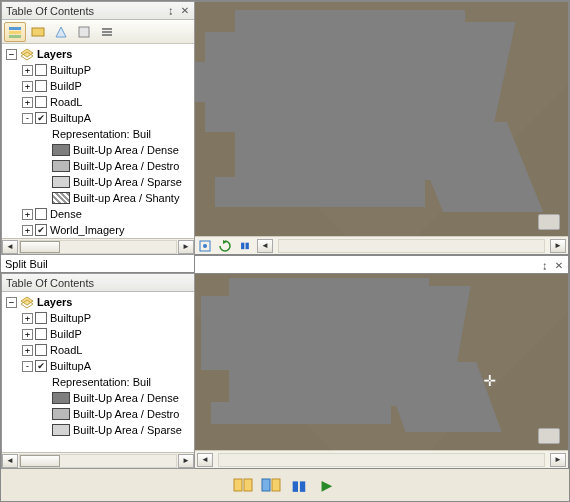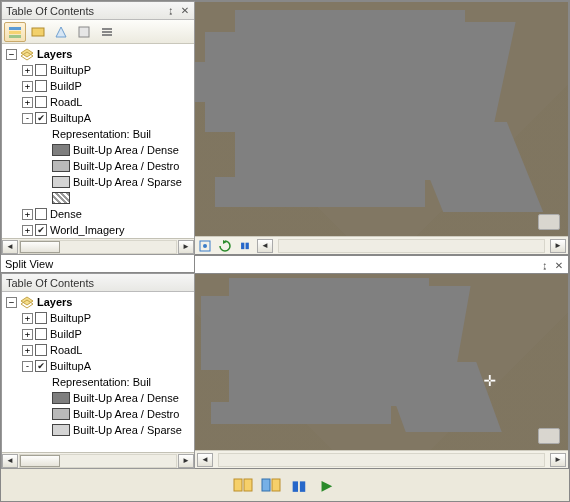--- a/index.html
+++ b/index.html
@@ -219,20 +219,21 @@
           <span class="label">Built-Up Area / Destro</span>
         </div>
       <div class="node">
           <span class="indent" style="width:48px"></span>
           <span class="sw" style="background:#d4d4d4"></span>
           <span class="label">Built-Up Area / Sparse</span>
         </div>
       <div class="node">
           <span class="indent" style="width:48px"></span>
           <span class="sw" style="background:repeating-linear-gradient(45deg,#999 0 2px,#fff 2px 4px)"></span>
+          <span class="label">Built-up Area / Shanty</span>
         </div>
 
       <div class="node">
           <span class="indent" style="width:18px"></span>
           <span class="exp">+</span>
           <span class="chk"></span>
           <span class="label">Dense</span>
         </div>
       <div class="node">
           <span class="indent" style="width:18px"></span>
@@ -277,21 +278,21 @@
       <span class="sbtn" style="border:none;background:none;color:#2667c9;font-weight:bold">▮▮</span>
       <span class="sbtn">◄</span>
       <div class="strack" style="flex:1"></div>
       <span class="sbtn">►</span>
     </div>
   </div>
 </div>
 
 <div class="row" style="height:18px">
   <div class="splitlabel">
-    <span>Split View</span>
+    <span>Split Buil</span>
   </div>
   <div style="flex:1;border:1px solid #888;border-left:0;background:#fff">
     <div class="titlebar" style="justify-content:flex-end;border:none;background:#fff">
       <span class="pin">↨</span>
       <span class="closebtn">✕</span>
     </div>
   </div>
 </div>
 
 <div class="row" style="height:196px">

